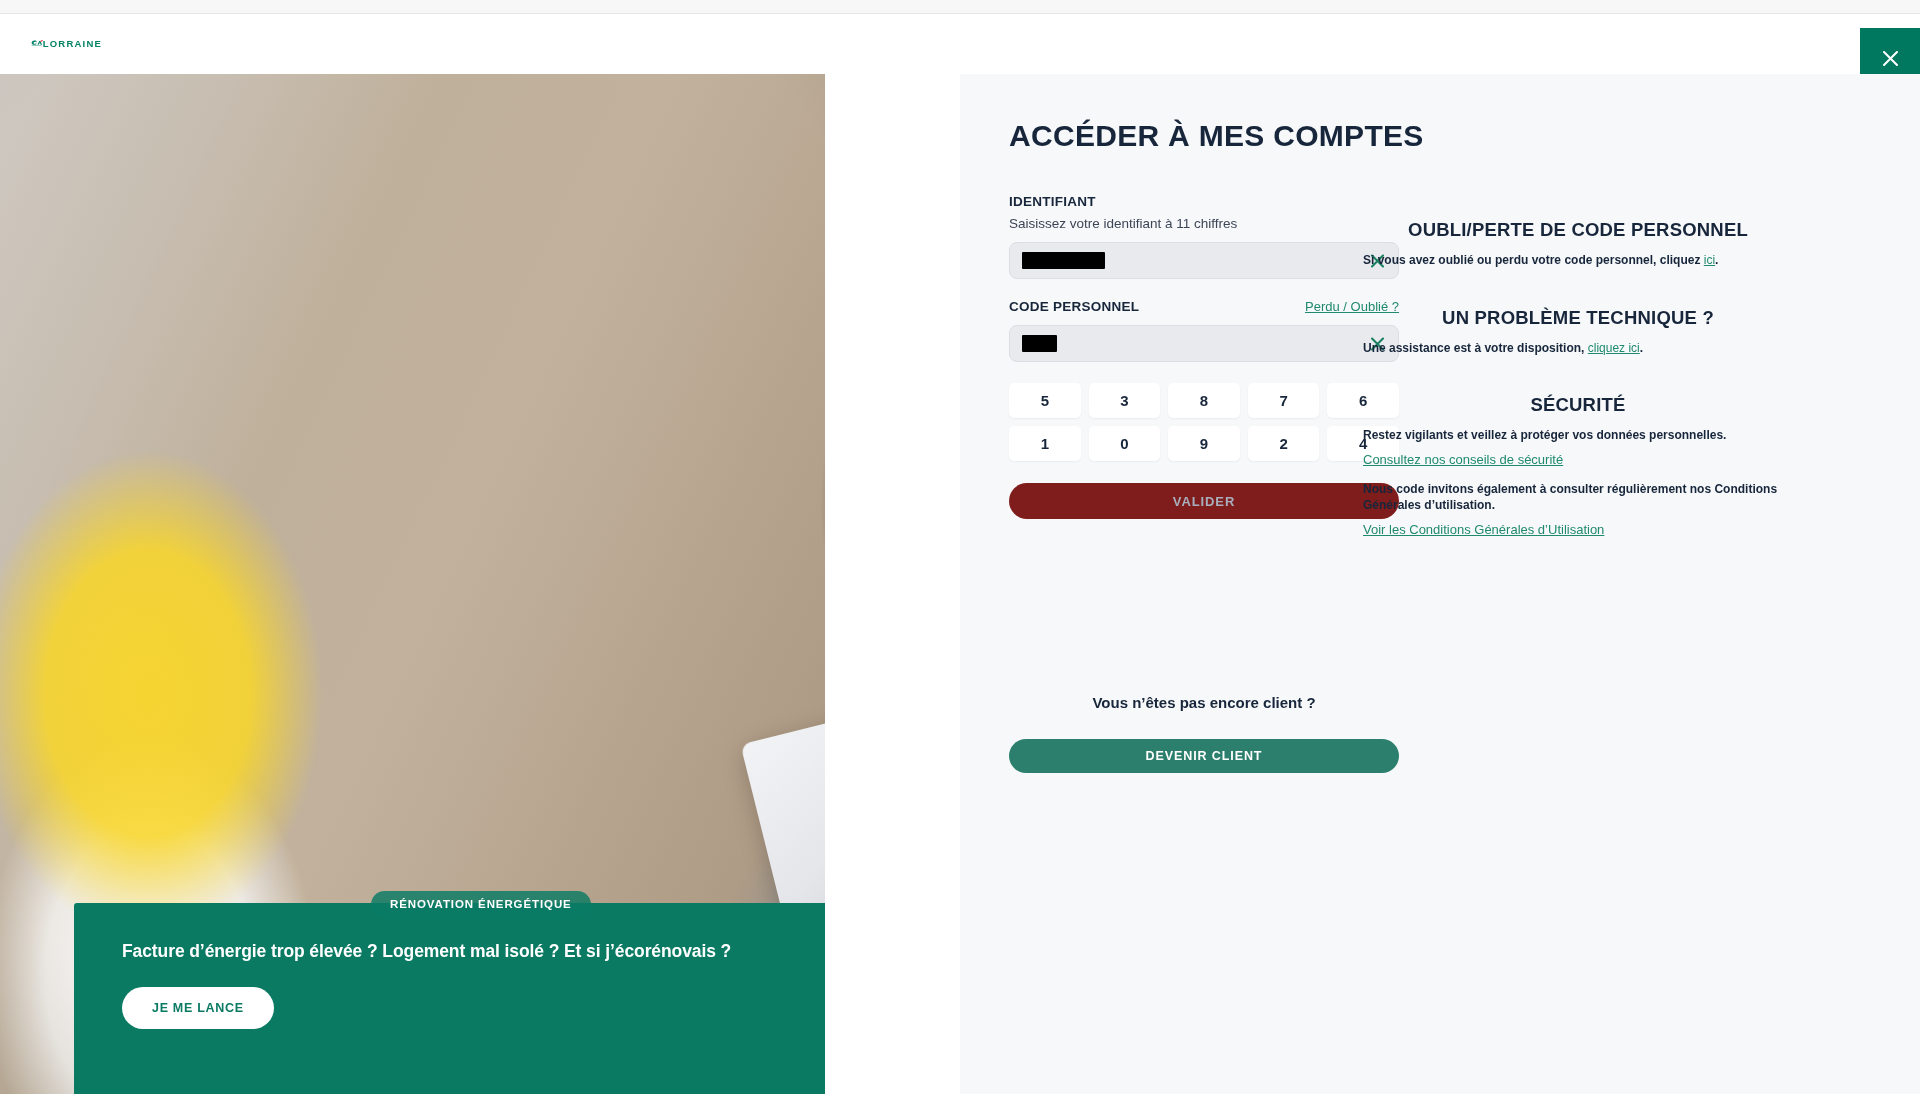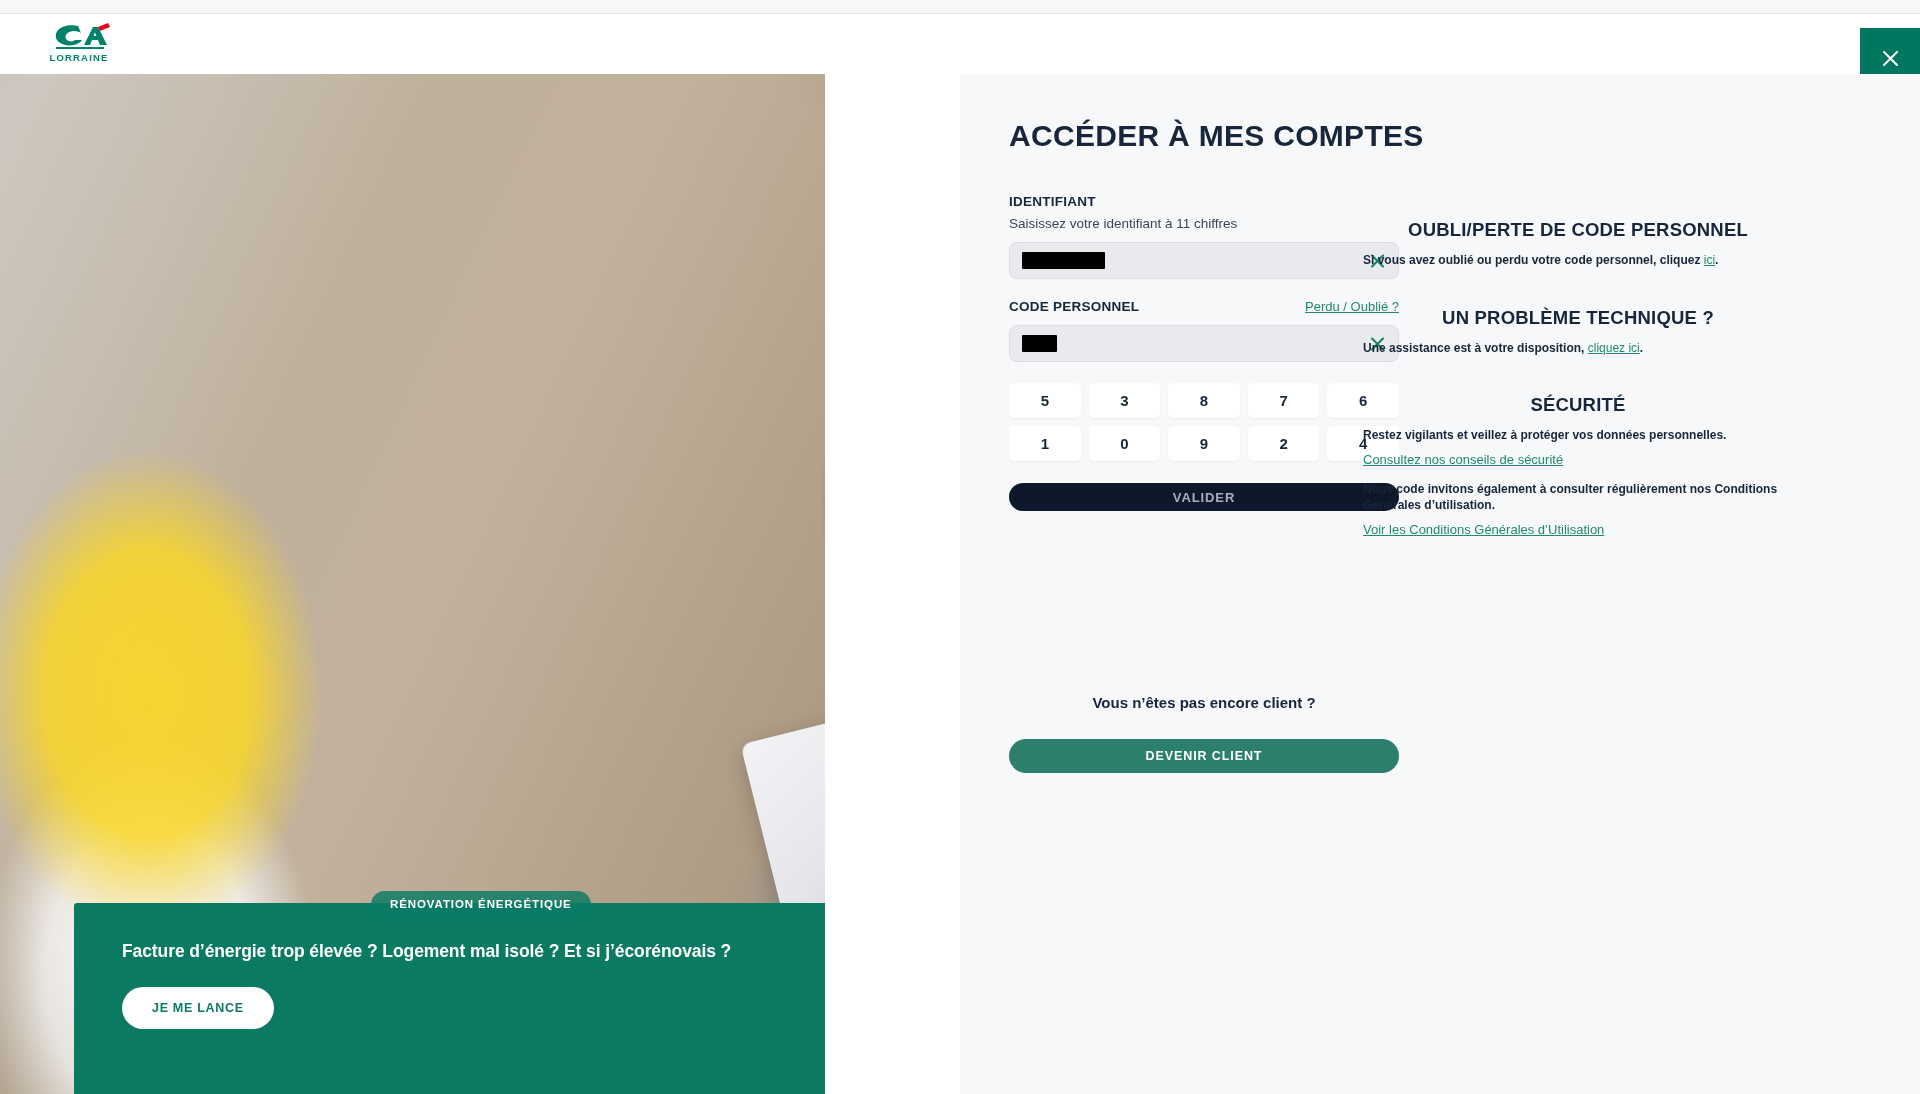--- a/index.html
+++ b/index.html
@@ -21,23 +21,23 @@
   }
 
   
   .header {
     position: absolute; top: 14px; left: 0;
     width: 1920px; height: 60px;
     background: #ffffff;
     display: flex; align-items: center;
   }
   .logo {
-    position: absolute; left: 43px; top: 5px;
+    position: absolute; left: 30px; top: 5px;
     width: 72px; height: 48px;
-    display: flex; flex-direction: column;
+    display: flex; 
     align-items: center; justify-content: center;
   }
   .logo svg { display: block; }
   .logo-text {
     font-size: 9.5px; font-weight: bold; letter-spacing: 1.2px;
     color: #008264; margin-top: 1px;
   }
   .close-btn {
     position: absolute; right: 0; top: 14px;
     width: 60px; height: 60px;
@@ -161,22 +161,22 @@
     display: grid; grid-template-columns: repeat(5, 1fr);
     gap: 8px; margin-top: 21px;
   }
   .key {
     height: 35px; background: #ffffff; border: none; border-radius: 5px;
     font-family: "Liberation Sans", sans-serif;
     font-size: 15px; font-weight: bold; color: #17263b;
     cursor: pointer; box-shadow: 0 1px 2px rgba(20,30,50,0.06);
   }
   .validate-btn {
-    margin-top: 22px; width: 100%; height: 28px;
-    background: #0f172a; border: none; border-radius: 20px;
+    margin-top: 22px; width: 100%; height: 36px;
+    background: #7f1d1d; border: none; border-radius: 20px;
     color: #a9aebd; font-size: 13px; font-weight: bold;
     letter-spacing: 0.9px; cursor: default;
     font-family: "Liberation Sans", sans-serif;
   }
 
   .signup { position: absolute; left: 49px; top: 604px; width: 390px; text-align: center; margin-top: 16px; }
   .signup-q { font-size: 15px; font-weight: bold; color: #17263b; }
   .signup-btn {
     margin-top: 28px; width: 100%; height: 34px;
     background: #2c7f6d; border: none; border-radius: 20px;

